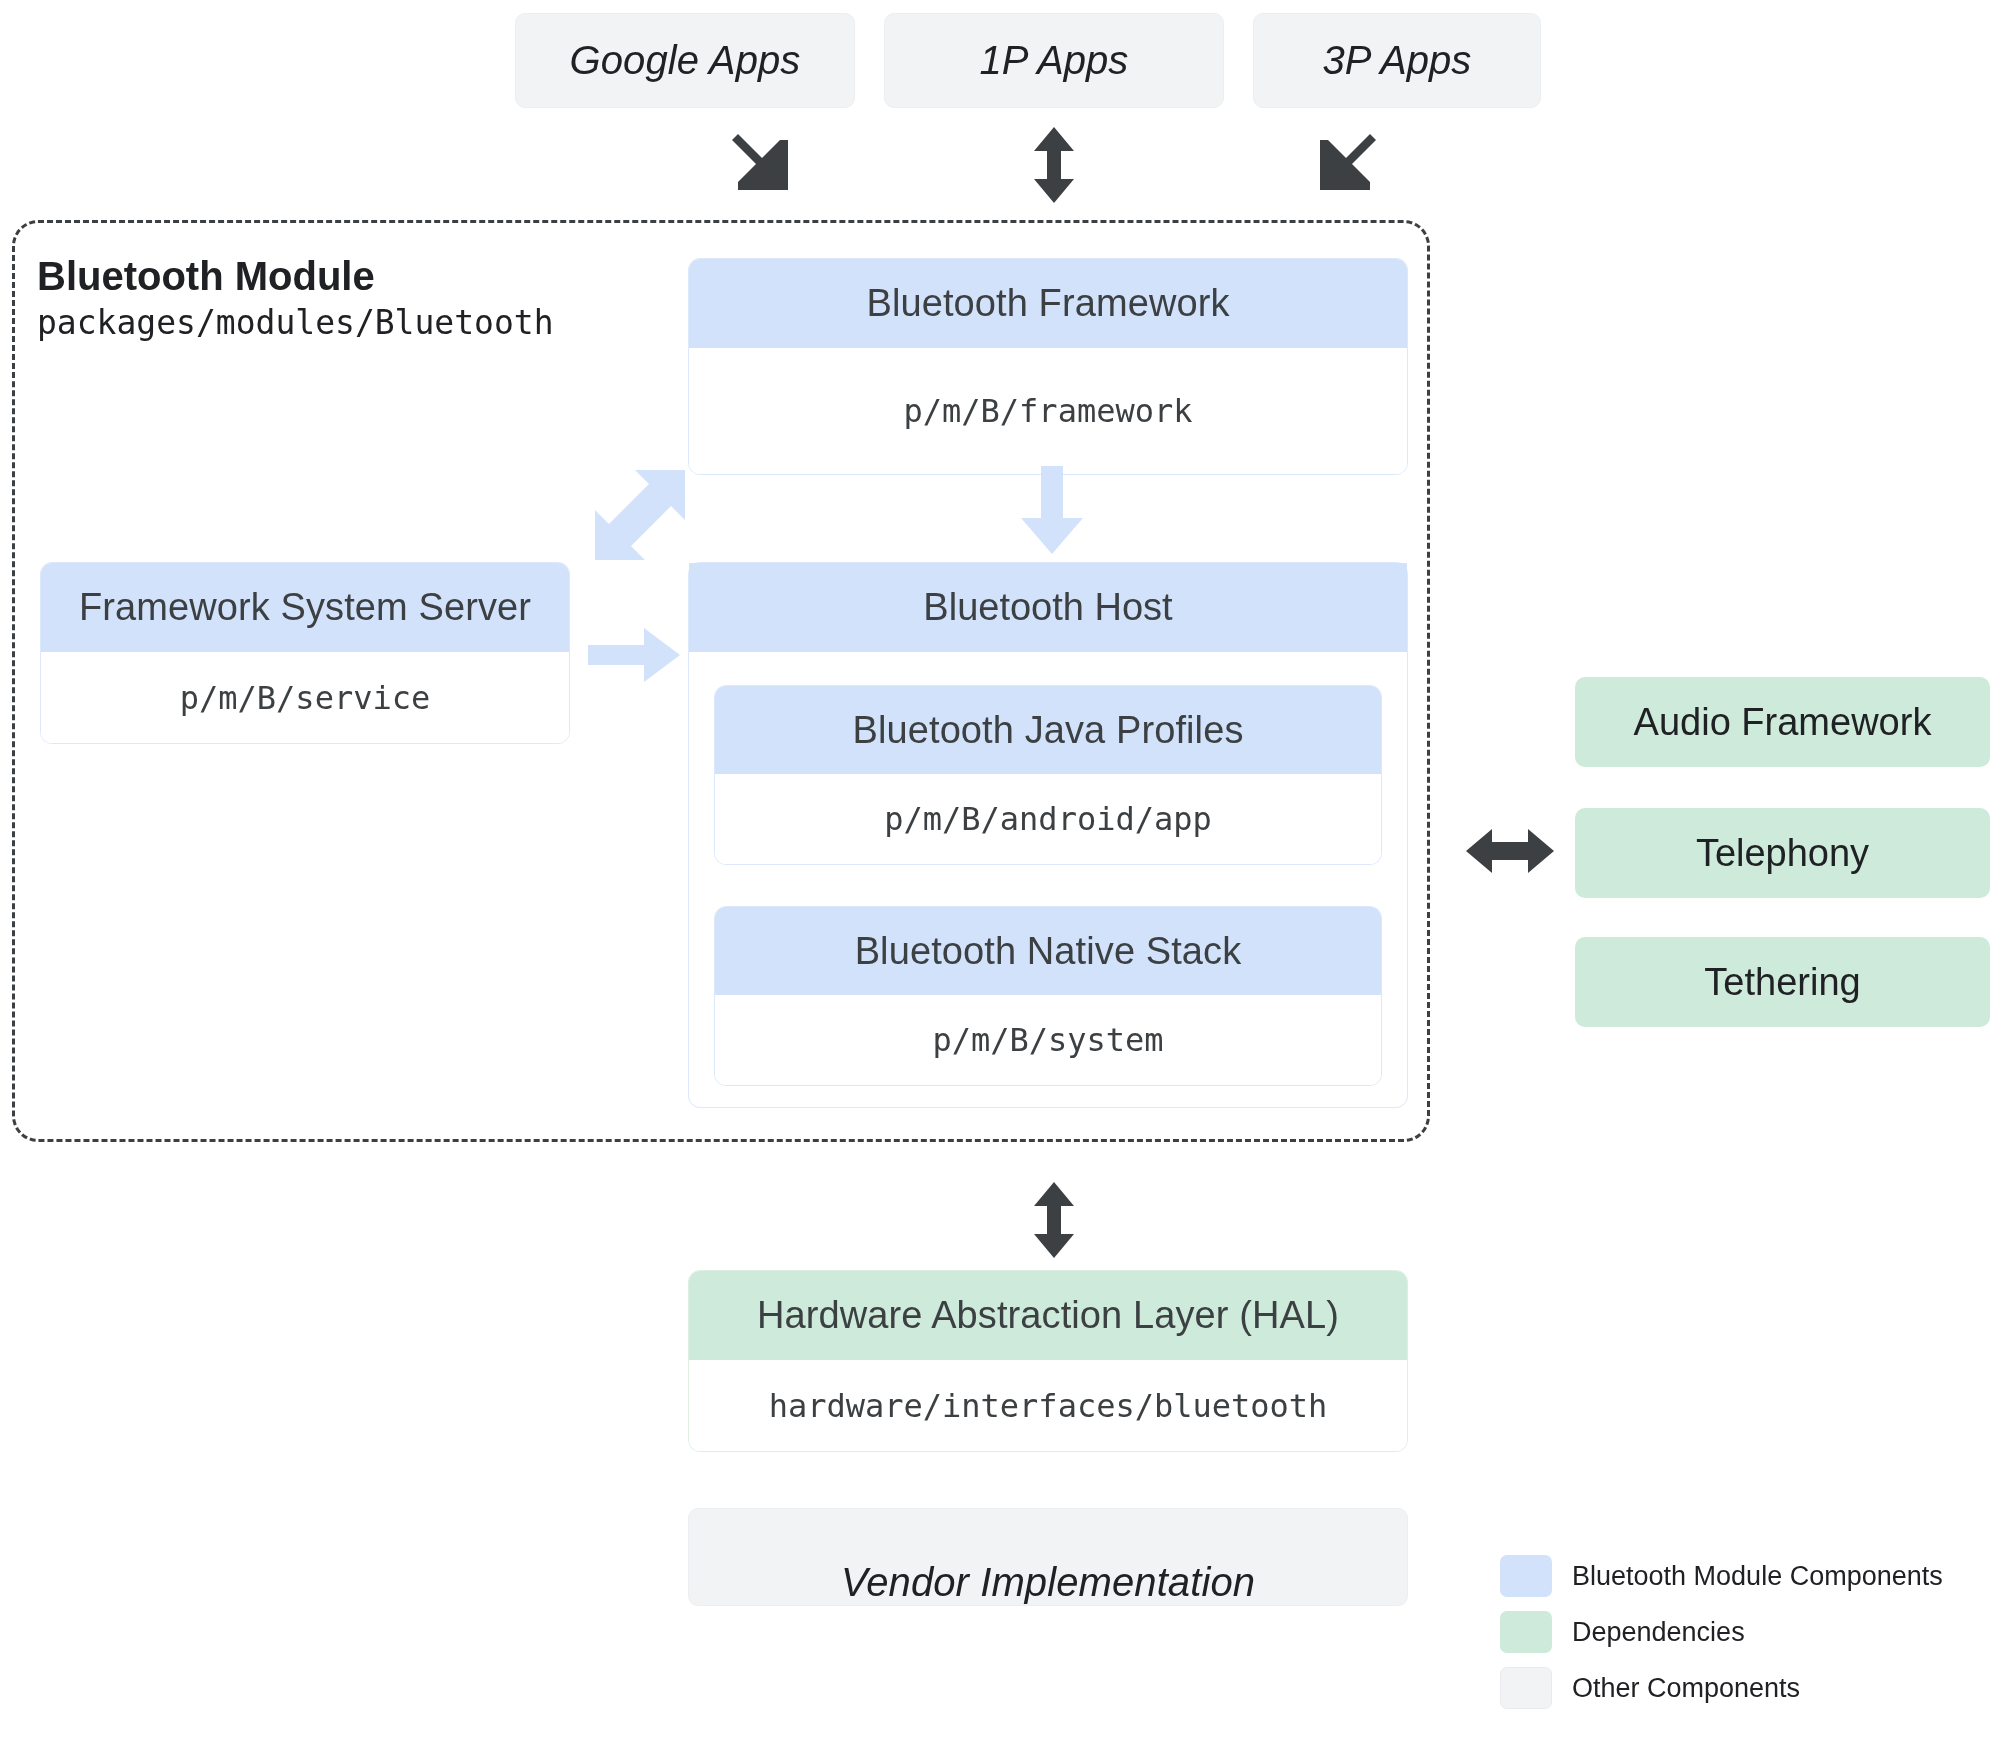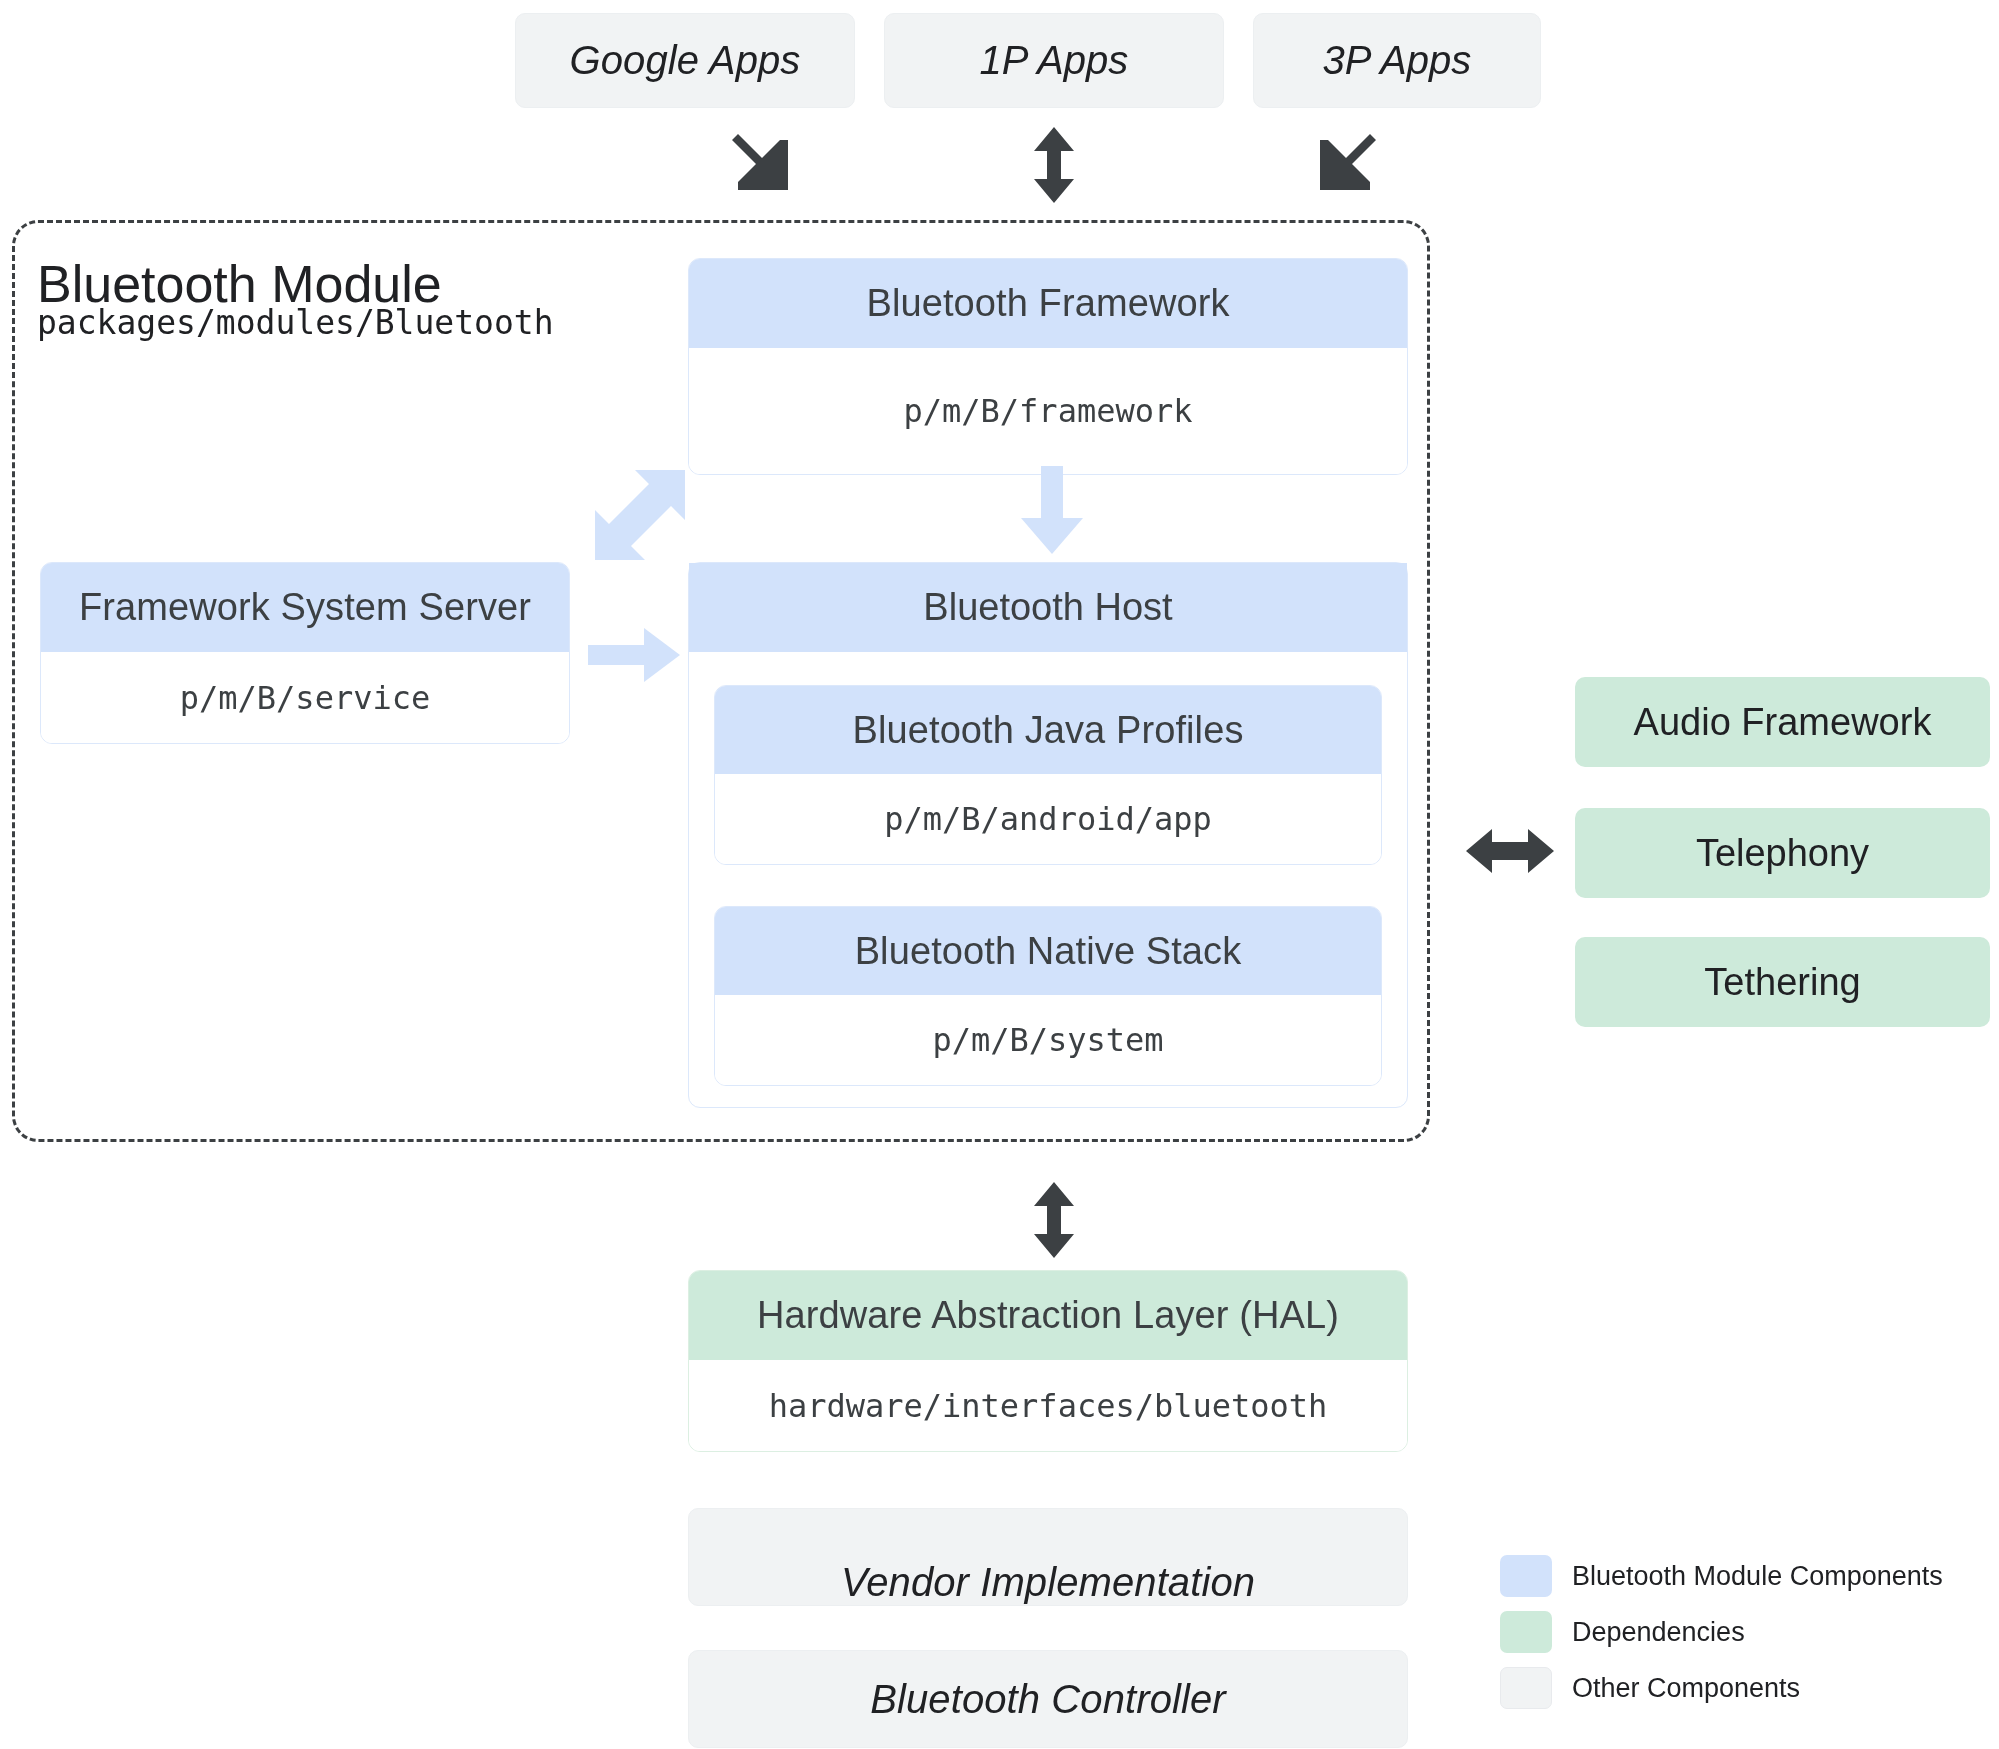--- a/index.html
+++ b/index.html
@@ -82,23 +82,24 @@
   
   .module {
     position: absolute;
     box-sizing: border-box;
     border: 3px dashed #3c4043;
     border-radius: 26px;
     background: transparent;
   }
   .module-title {
     position: absolute;
-    font-size: 52px;
+    font-size: 40px;
     color: #202124;
     white-space: nowrap;
+    font-weight: bold;
   }
   .module-sub {
     position: absolute;
     font-family: "DejaVu Sans Mono", "Liberation Mono", monospace;
     font-size: 33px;
     color: #202124;
     white-space: nowrap;
   }
 
   
@@ -253,23 +254,20 @@
   </svg>
 
   <div class="card green" style="left:688px; top:1270px; width:720px; height:182px;">
     <div class="card-head" style="height:89px;">Hardware Abstraction Layer (HAL)</div>
     <div class="card-path">hardware/interfaces/bluetooth</div>
   </div>
 
   <div class="box grey-box" style="left:688px; top:1508px; width:720px; height:98px;align-items:flex-end;">
     <span>Vendor Implementation</span>
   </div>
-  <div class="box grey-box" style="left:688px; top:1650px; width:720px; height:98px;">
-    <span>Bluetooth Controller</span>
-  </div>
 
   <div class="legend" style="left:1500px; top:1555px; width:480px; height:160px;">
 
     <div class="legend-row" style="left:0; top:0;">
       <span class="legend-swatch" style="background:#d2e2fb;"></span>
       <span class="legend-label">Bluetooth Module Components</span>
     </div>
 
     <div class="legend-row" style="left:0; top:56px;">
       <span class="legend-swatch" style="background:#cdeada;"></span>

